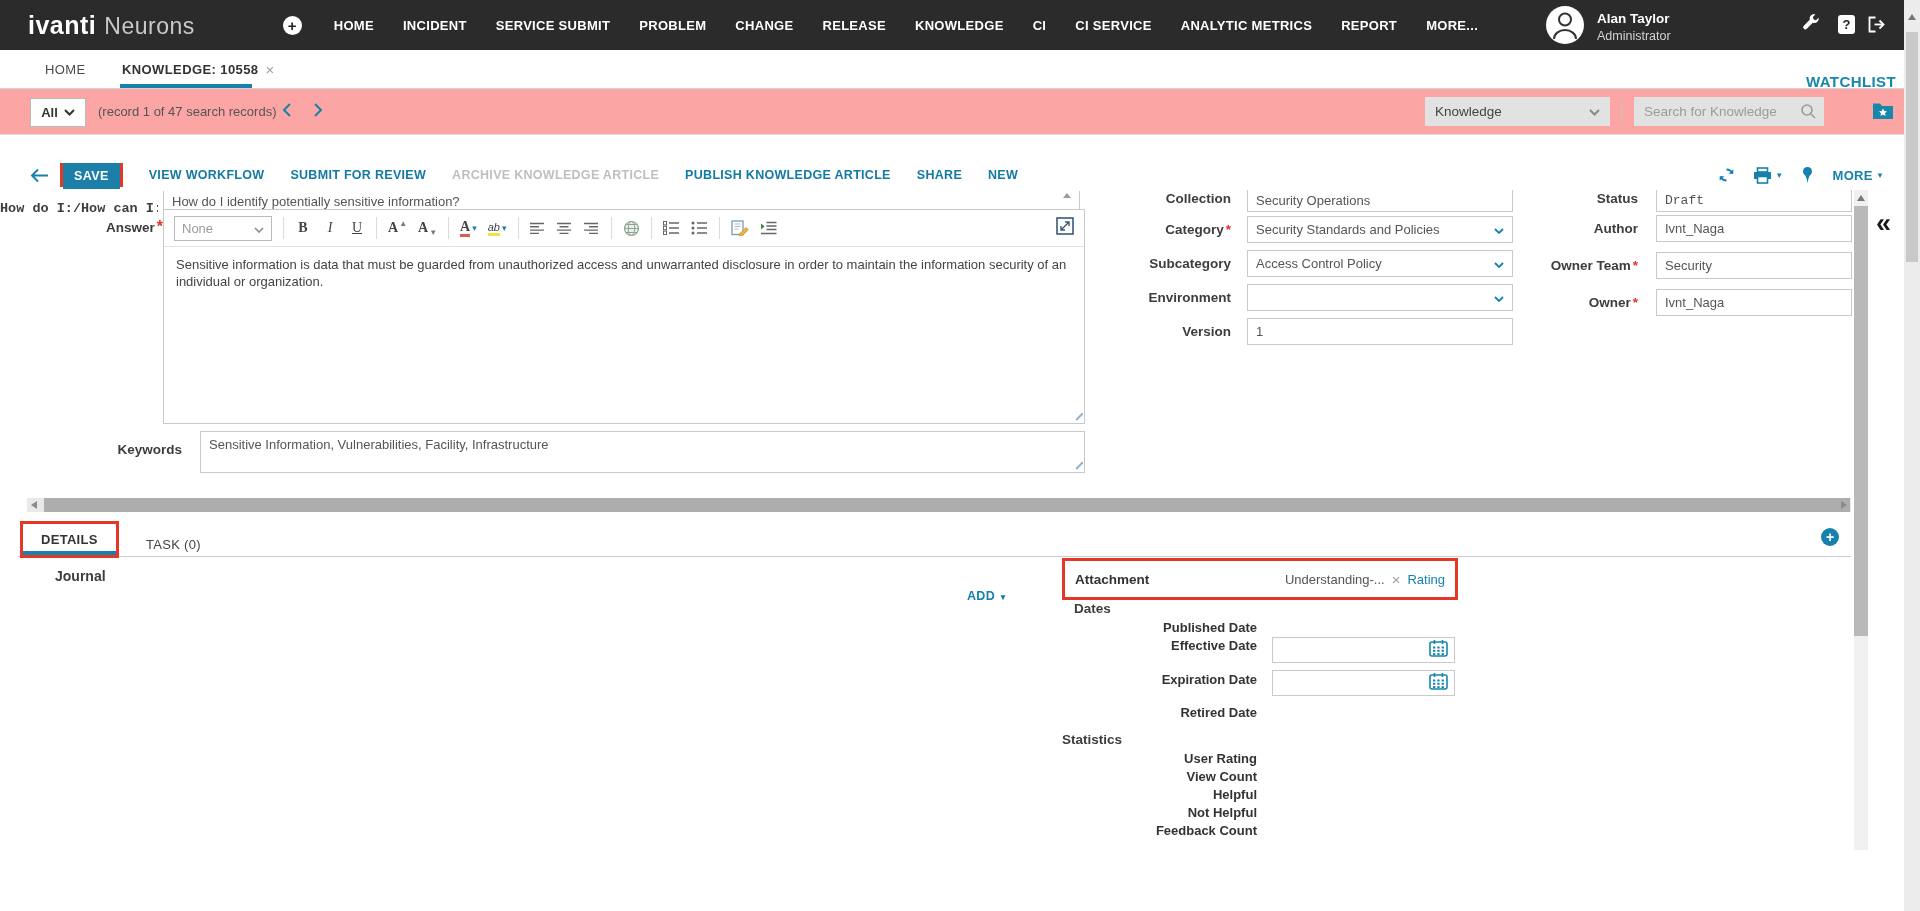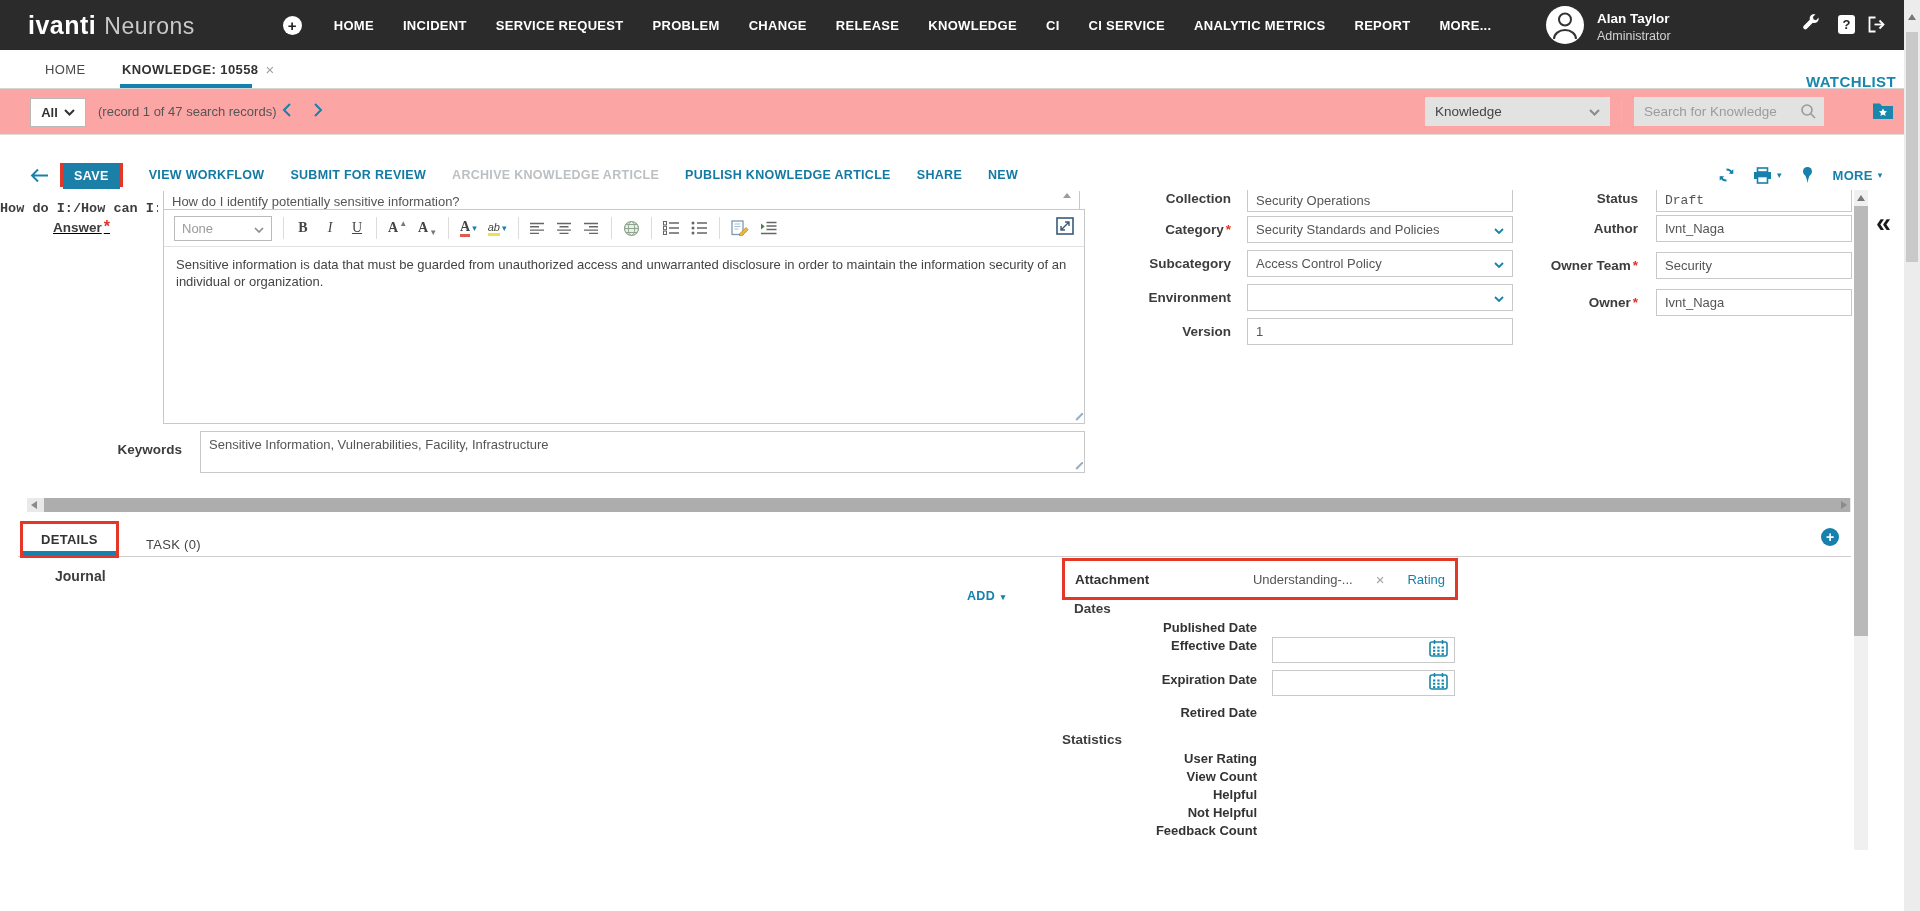--- a/index.html
+++ b/index.html
@@ -55,21 +55,21 @@
   .more-lbl{color:#1581ac;font-size:13px;font-weight:bold;letter-spacing:.3px;}
   
   .flabel{font-size:13.5px;font-weight:bold;color:#3d3d3d;white-space:nowrap;}
   .req{color:#e23227;margin-left:2px;font-weight:bold;}
   .fieldbox{border:1px solid #c9c9c9;background:#fff;box-sizing:border-box;font-size:13px;color:#555;
     display:flex;align-items:center;padding:0 8px;}
   .ddcaret{margin-left:auto;}
   .q-row-label{position:absolute;left:0px;top:200px;width:158px;text-align:center;height:15px;overflow:hidden;line-height:18px;font-family:Liberation Mono, monospace;}
   .q-input{position:absolute;left:163px;top:191px;width:917px;height:21px;border-top:none;}
   .q-upcaret{position:absolute;left:1063px;top:193px;width:0;height:0;border-left:4px solid transparent;border-right:4px solid transparent;border-bottom:5px solid #9b9b9b;}
-  .answer-label{position:absolute;left:0px;top:218px;width:163px;text-align:center;text-decoration:underline;}
+  .answer-label{position:absolute;left:0px;top:218px;width:163px;text-align:right;}
   .editor{position:absolute;left:163px;top:209px;width:922px;height:215px;border:1px solid #c9c9c9;box-sizing:border-box;background:#fff;}
   .ed-toolbar{height:36px;border-bottom:1px solid #e2e2e2;display:flex;align-items:center;padding:0 10px;gap:11px;}
   .ed-sel{width:98px;height:25px;border:1px solid #bbb;display:flex;align-items:center;padding:0 7px;box-sizing:border-box;
     color:#9a9a9a;font-size:13px;cursor:pointer;}
   .ed-sep{width:1px;height:22px;background:#dcdcdc;}
   .ed-btn{min-width:16px;height:24px;display:flex;align-items:center;justify-content:center;cursor:pointer;color:#444;position:relative;}
   .ed-b{font-weight:bold;font-size:14px;font-family:"Liberation Serif",serif;}
   .ed-i{font-style:italic;font-size:14px;font-family:"Liberation Serif",serif;}
   .ed-u{text-decoration:underline;font-size:14px;font-family:"Liberation Serif",serif;}
   .fontA{font-weight:bold;font-size:14px;font-family:"Liberation Serif",serif;}
@@ -102,21 +102,21 @@
   .dtab-annot{position:absolute;left:20px;top:521px;border:3px solid #e53727;}
   .dtab{font-size:13px;color:#444;letter-spacing:.3px;padding:8px 18px 6px 18px;cursor:pointer;display:inline-block;}
   .dtab.active{font-weight:bold;color:#333;border-bottom:4px solid #1581ac;padding-bottom:4px;}
   .dtab-task{position:absolute;left:128px;top:529px;}
   .add-circle{position:absolute;left:1821px;top:528px;width:18px;height:18px;border-radius:50%;background:#1581ac;color:#fff;
     font-size:14px;font-weight:bold;display:flex;align-items:center;justify-content:center;line-height:1;cursor:pointer;}
   
   .journal-lbl{position:absolute;left:55px;top:568px;font-size:14px;}
   .add-lnk{position:absolute;left:967px;top:589px;color:#1581ac;font-size:12.5px;font-weight:bold;letter-spacing:.3px;cursor:pointer;}
   .att-annot{position:absolute;left:1062px;top:558px;width:396px;height:42px;border:3px solid #e53727;box-sizing:border-box;
-    display:flex;align-items:center;padding:0 10px;gap:16px;}
+    display:flex;align-items:center;padding:0 10px;}
   .att-label{font-size:13.5px;font-weight:bold;color:#333;}
   .att-file{margin-left:auto;font-size:13px;color:#555;cursor:pointer;}
   .att-x{color:#9aa0a6;font-size:15px;margin:0 7px;cursor:pointer;}
   .att-upload{color:#1581ac;font-size:13px;cursor:pointer;}
   .dates-hdr{position:absolute;left:1074px;top:601px;font-size:13.5px;}
   .date-lbl{position:absolute;width:220px;text-align:right;left:1037px;font-size:13px;font-weight:bold;color:#333;}
   .date-input{position:absolute;left:1272px;width:183px;height:26px;border:1px solid #c9c9c9;box-sizing:border-box;background:#fff;
     display:flex;align-items:center;justify-content:flex-end;padding-right:6px;}
   .stats-hdr{position:absolute;left:1062px;top:732px;font-size:13.5px;}
   .stat-lbl{position:absolute;width:220px;text-align:right;left:1037px;font-size:13px;font-weight:bold;color:#333;line-height:18px;}
@@ -130,21 +130,21 @@
     <div class="brand">
       <span class="brand-bold">ivanti</span>
       <span class="brand-light">Neurons</span>
     </div>
     <div class="nav-plus">
         <span>+</span>
       </div>
     <div class="topnav">
       <span>HOME</span>
       <span>INCIDENT</span>
-      <span>SERVICE REQUEST</span>
+      <span>SERVICE SUBMIT</span>
       <span>PROBLEM</span>
       <span>CHANGE</span>
       <span>RELEASE</span>
       <span>KNOWLEDGE</span>
       <span>CI</span>
       <span>CI SERVICE</span>
       <span>ANALYTIC METRICS</span>
       <span>REPORT</span>
       <span>MORE...</span>
     </div>

